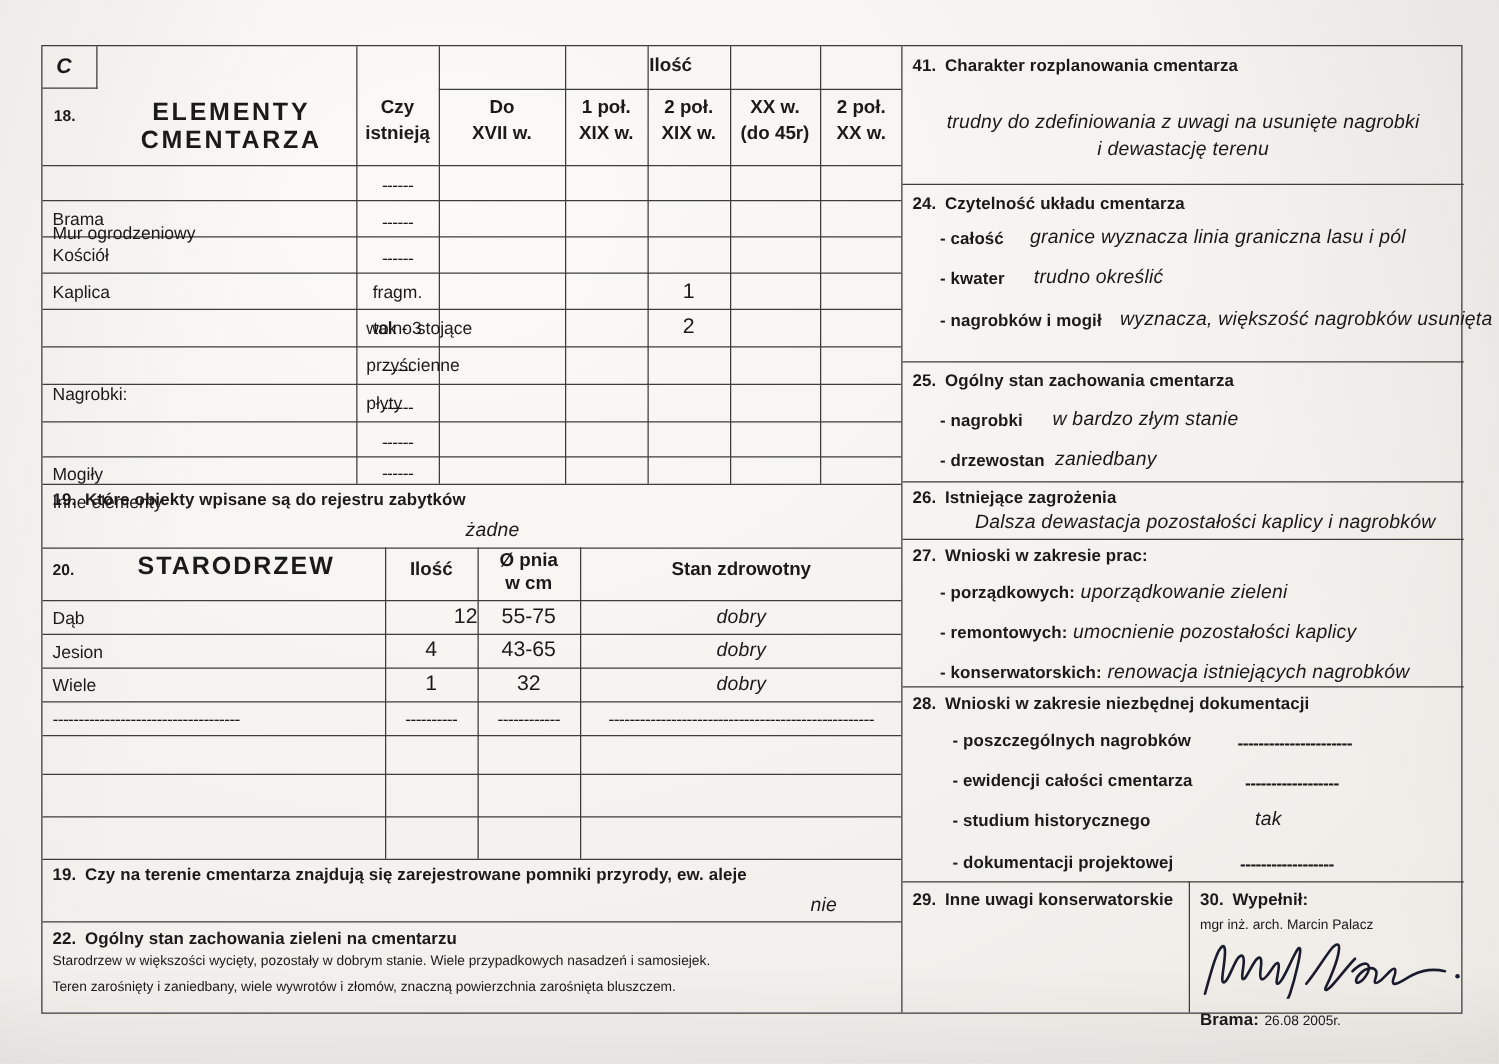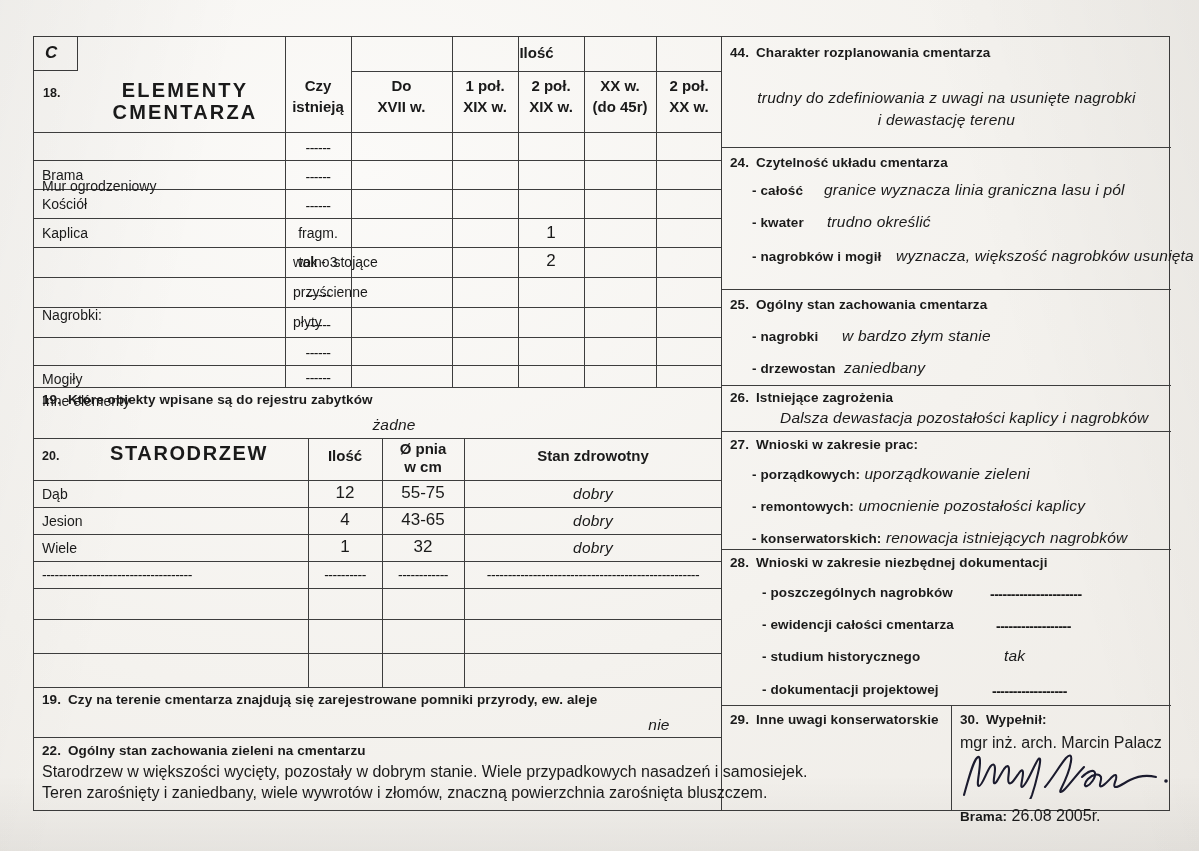--- a/index.html
+++ b/index.html
@@ -52,21 +52,21 @@
   .ctr{text-align:center;}
 
   
   .f-label{font-size:13.5px;font-weight:700;letter-spacing:.1px;}
   .f-cell{font-size:14px;font-weight:400;}
   .f-head{font-size:15px;font-weight:700;}
   .f-hand{font-size:15.5px;font-weight:400;letter-spacing:.2px;font-style:italic;}
   .f-big{font-size:20px;font-weight:700;letter-spacing:2.2px;}
   .f-small{font-size:12.5px;font-weight:700;}
   .f-num{font-size:17px;font-weight:400;}
-  .f-body{font-size:16px;font-weight:400;}
+  .f-body{font-size:11px;font-weight:400;}
 
   .dash{letter-spacing:-0.5px;font-size:14px;}
 
   
   #cbox{
     position:absolute;left:0px;top:0px;width:44px;height:34px;
     border-right:1.3px solid #3a3a3a;border-bottom:1.3px solid #3a3a3a;
     box-sizing:border-box;
   }
   #cbox span{
@@ -178,21 +178,21 @@
       <div class="hr" style="left:0;right:0;top:443px;"></div>
       <div class="hr" style="left:0;right:0;top:470px;"></div>
       <div class="hr" style="left:0;right:0;top:497px;"></div>
       <div class="hr" style="left:0;right:0;top:524px;"></div>
       <div class="hr" style="left:0;right:0;top:551px;"></div>
       <div class="hr" style="left:0;right:0;top:582px;"></div>
       <div class="hr" style="left:0;right:0;top:616px;"></div>
       <div class="hr" style="left:0;right:0;top:650px;"></div>
 
       <div class="txt f-cell" style="left:8px;top:449px;">Dąb</div>
-      <div class="txt f-num ctr" style="left:274px;top:446px;width:74px;">12</div>
+      <div class="txt f-num ctr" style="left:274px;top:446px;width:74px;text-align:right;">12</div>
       <div class="txt f-num ctr" style="left:348px;top:446px;width:82px;">55-75</div>
       <div class="txt f-hand ctr" style="left:430px;top:448px;width:258px;">dobry</div>
 
       <div class="txt f-cell" style="left:8px;top:476px;">Jesion</div>
       <div class="txt f-num ctr" style="left:274px;top:473px;width:74px;">4</div>
       <div class="txt f-num ctr" style="left:348px;top:473px;width:82px;">43-65</div>
       <div class="txt f-hand ctr" style="left:430px;top:475px;width:258px;">dobry</div>
 
       <div class="txt f-cell" style="left:8px;top:503px;">Wiele</div>
       <div class="txt f-num ctr" style="left:274px;top:500px;width:74px;">1</div>
@@ -214,21 +214,21 @@
       <div class="hr" style="left:0;right:0;top:700px;"></div>
 
       <div class="txt f-label" style="left:8px;top:706px;">22.</div>
       <div class="txt f-label" style="left:34px;top:706px;">Ogólny stan zachowania zieleni na cmentarzu</div>
       <div class="txt f-body" style="left:8px;top:726px;">Starodrzew w większości wycięty, pozostały w dobrym stanie. Wiele przypadkowych nasadzeń i samosiejek.</div>
       <div class="txt f-body" style="left:8px;top:747px;">Teren zarośnięty i zaniedbany, wiele wywrotów i złomów, znaczną powierzchnia zarośnięta bluszczem.</div>
     </div>
 
     <div class="col-right">
 
-      <div class="txt f-label" style="left:8px;top:8px;">44.</div>
+      <div class="txt f-label" style="left:8px;top:8px;">41.</div>
       <div class="txt f-label" style="left:34px;top:8px;">Charakter rozplanowania cmentarza</div>
       <div class="txt f-hand ctr" style="left:0;top:52px;width:449px;">trudny do zdefiniowania z uwagi na usunięte nagrobki</div>
       <div class="txt f-hand ctr" style="left:0;top:74px;width:449px;">i dewastację terenu</div>
       <div class="hr" style="left:0;right:0;top:110px;"></div>
 
       <div class="txt f-label" style="left:8px;top:118px;">24.</div>
       <div class="txt f-label" style="left:34px;top:118px;">Czytelność układu cmentarza</div>
       <div class="txt f-label" style="left:30px;top:146px;">- całość</div>
       <div class="txt f-hand" style="left:102px;top:144px;">granice wyznacza linia graniczna lasu i pól</div>
       <div class="txt f-label" style="left:30px;top:178px;">- kwater</div>

